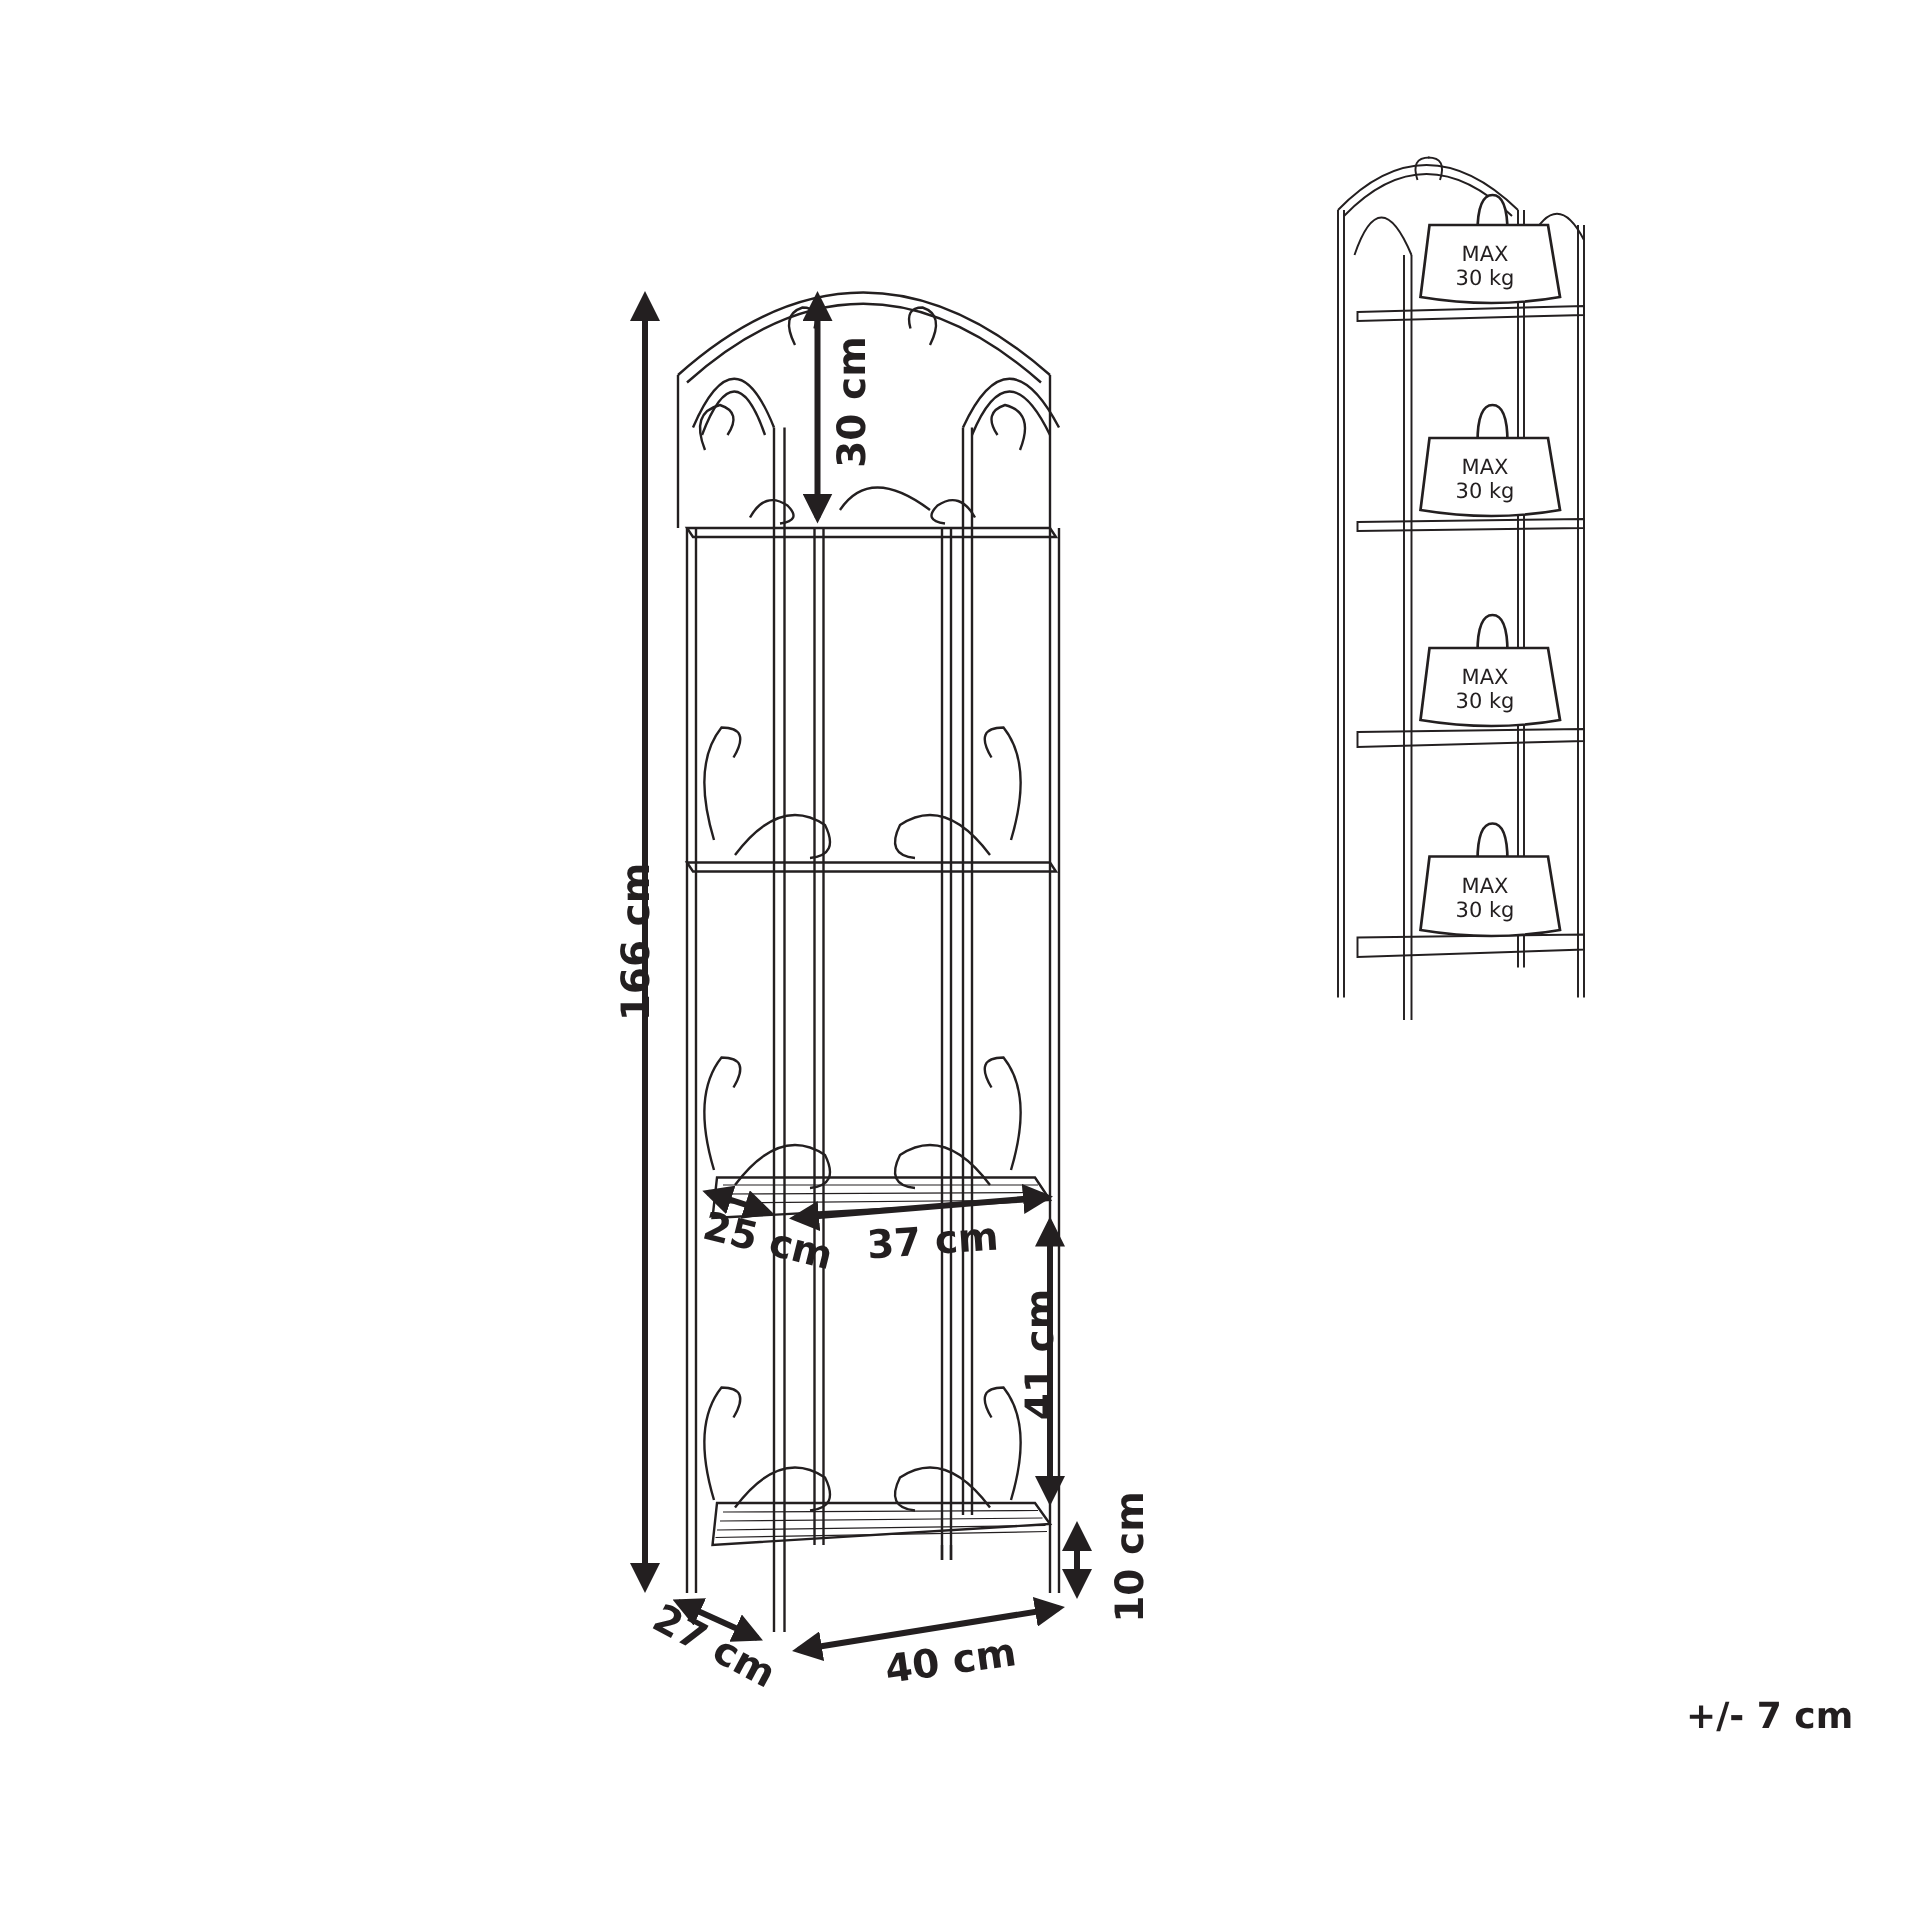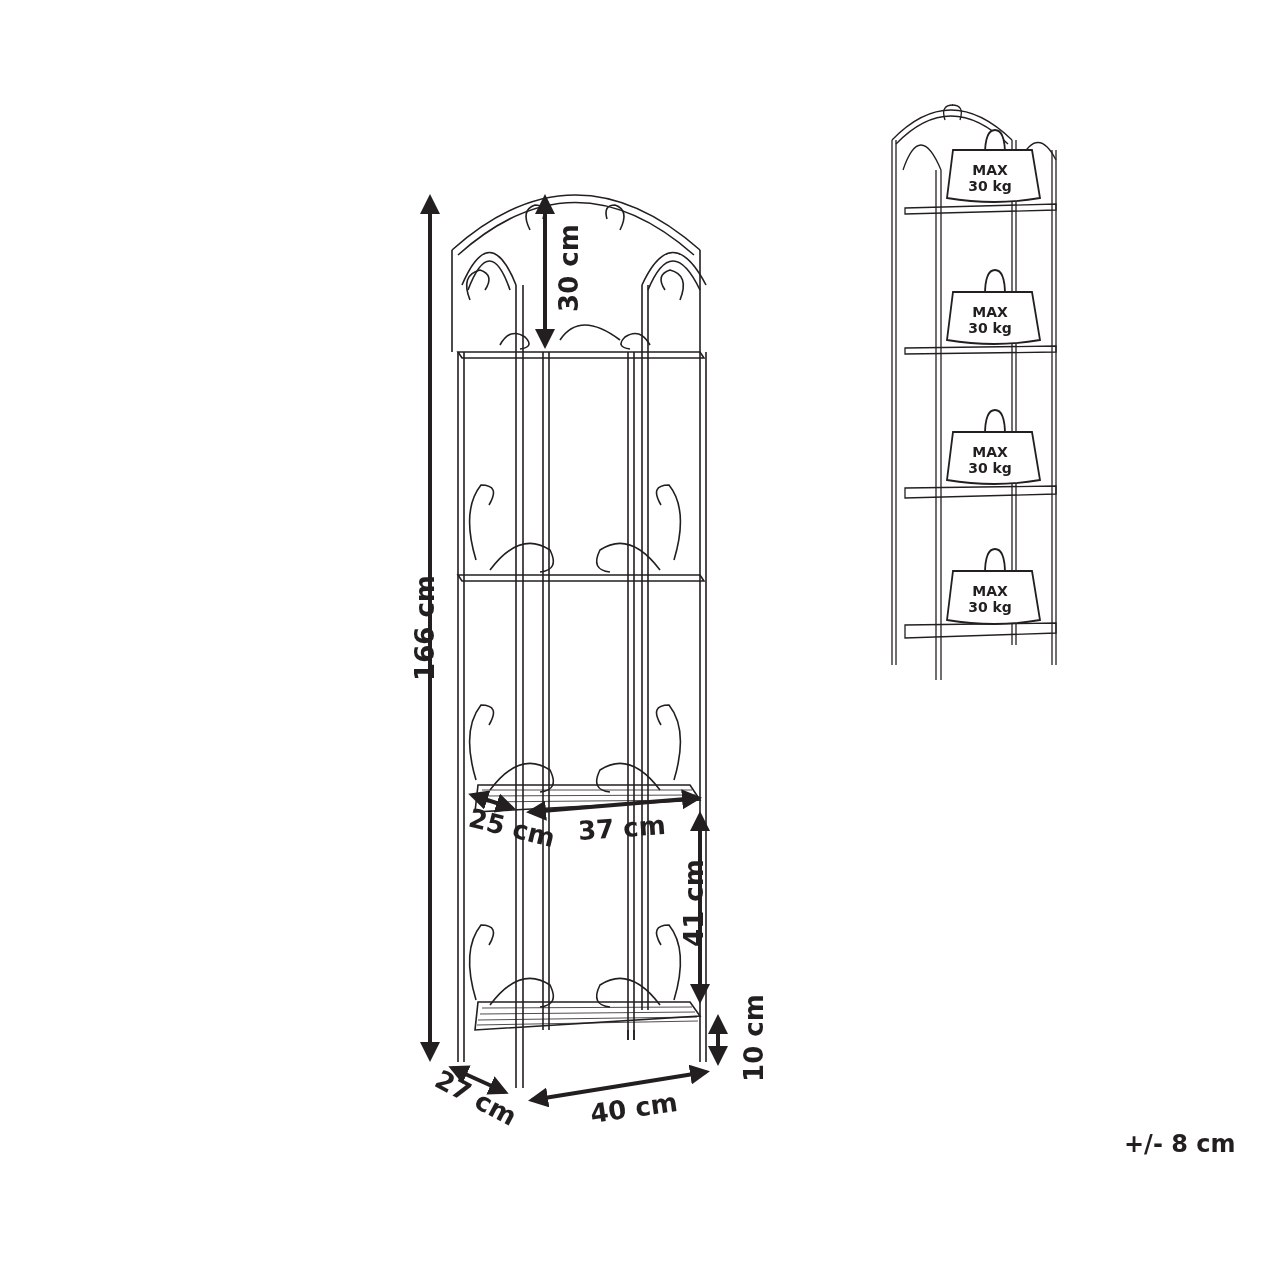--- a/index.html
+++ b/index.html
@@ -1,21 +1,21 @@
 <!DOCTYPE html>
 <html><head>
 <meta charset="utf-8">
 <style>
   html, body { margin: 0; padding: 0; background: #ffffff; }
   body { width: 1279px; height: 1280px; position: relative; overflow: hidden;
          font-family: "DejaVu Sans", sans-serif; }
   svg { position: absolute; left: 0; top: 0; }
   .lbl { position: absolute; font-family: "DejaVu Sans", sans-serif; font-weight: bold;
          color: #231f20; font-size: 26px; white-space: nowrap; line-height: 1; }
-  .weight-lbl { position: absolute; font-family: "DejaVu Sans", sans-serif; font-weight: bold;
+  .weight-lbl { position: absolute; font-family: "DejaVu Sans", sans-serif; font-weight: normal;
          color: #231f20; font-size: 14px; text-align: center; line-height: 16px; width: 70px; }
   .tol { position: absolute; left: 1124px; top: 1130px; font-size: 24px; font-weight: bold;
          color: #231f20; font-family: "DejaVu Sans", sans-serif; }
 </style>
 </head>
 <body>
 
 <svg width="1279" height="1280" viewBox="0 0 1279 1280">
   <defs>
     <marker id="ah" viewBox="0 0 10 10" refX="8" refY="5" markerWidth="5" markerHeight="5" orient="auto-start-reverse">
@@ -152,13 +152,13 @@
 </div>
 <div class="weight-lbl" style="left:955px;top:444px;">
   <div>MAX</div>
   <div>30 kg</div>
 </div>
 <div class="weight-lbl" style="left:955px;top:583px;">
   <div>MAX</div>
   <div>30 kg</div>
 </div>
 
-<div class="tol">+/- 8 cm</div>
+<div class="tol">+/- 7 cm</div>
 
 </body></html>

